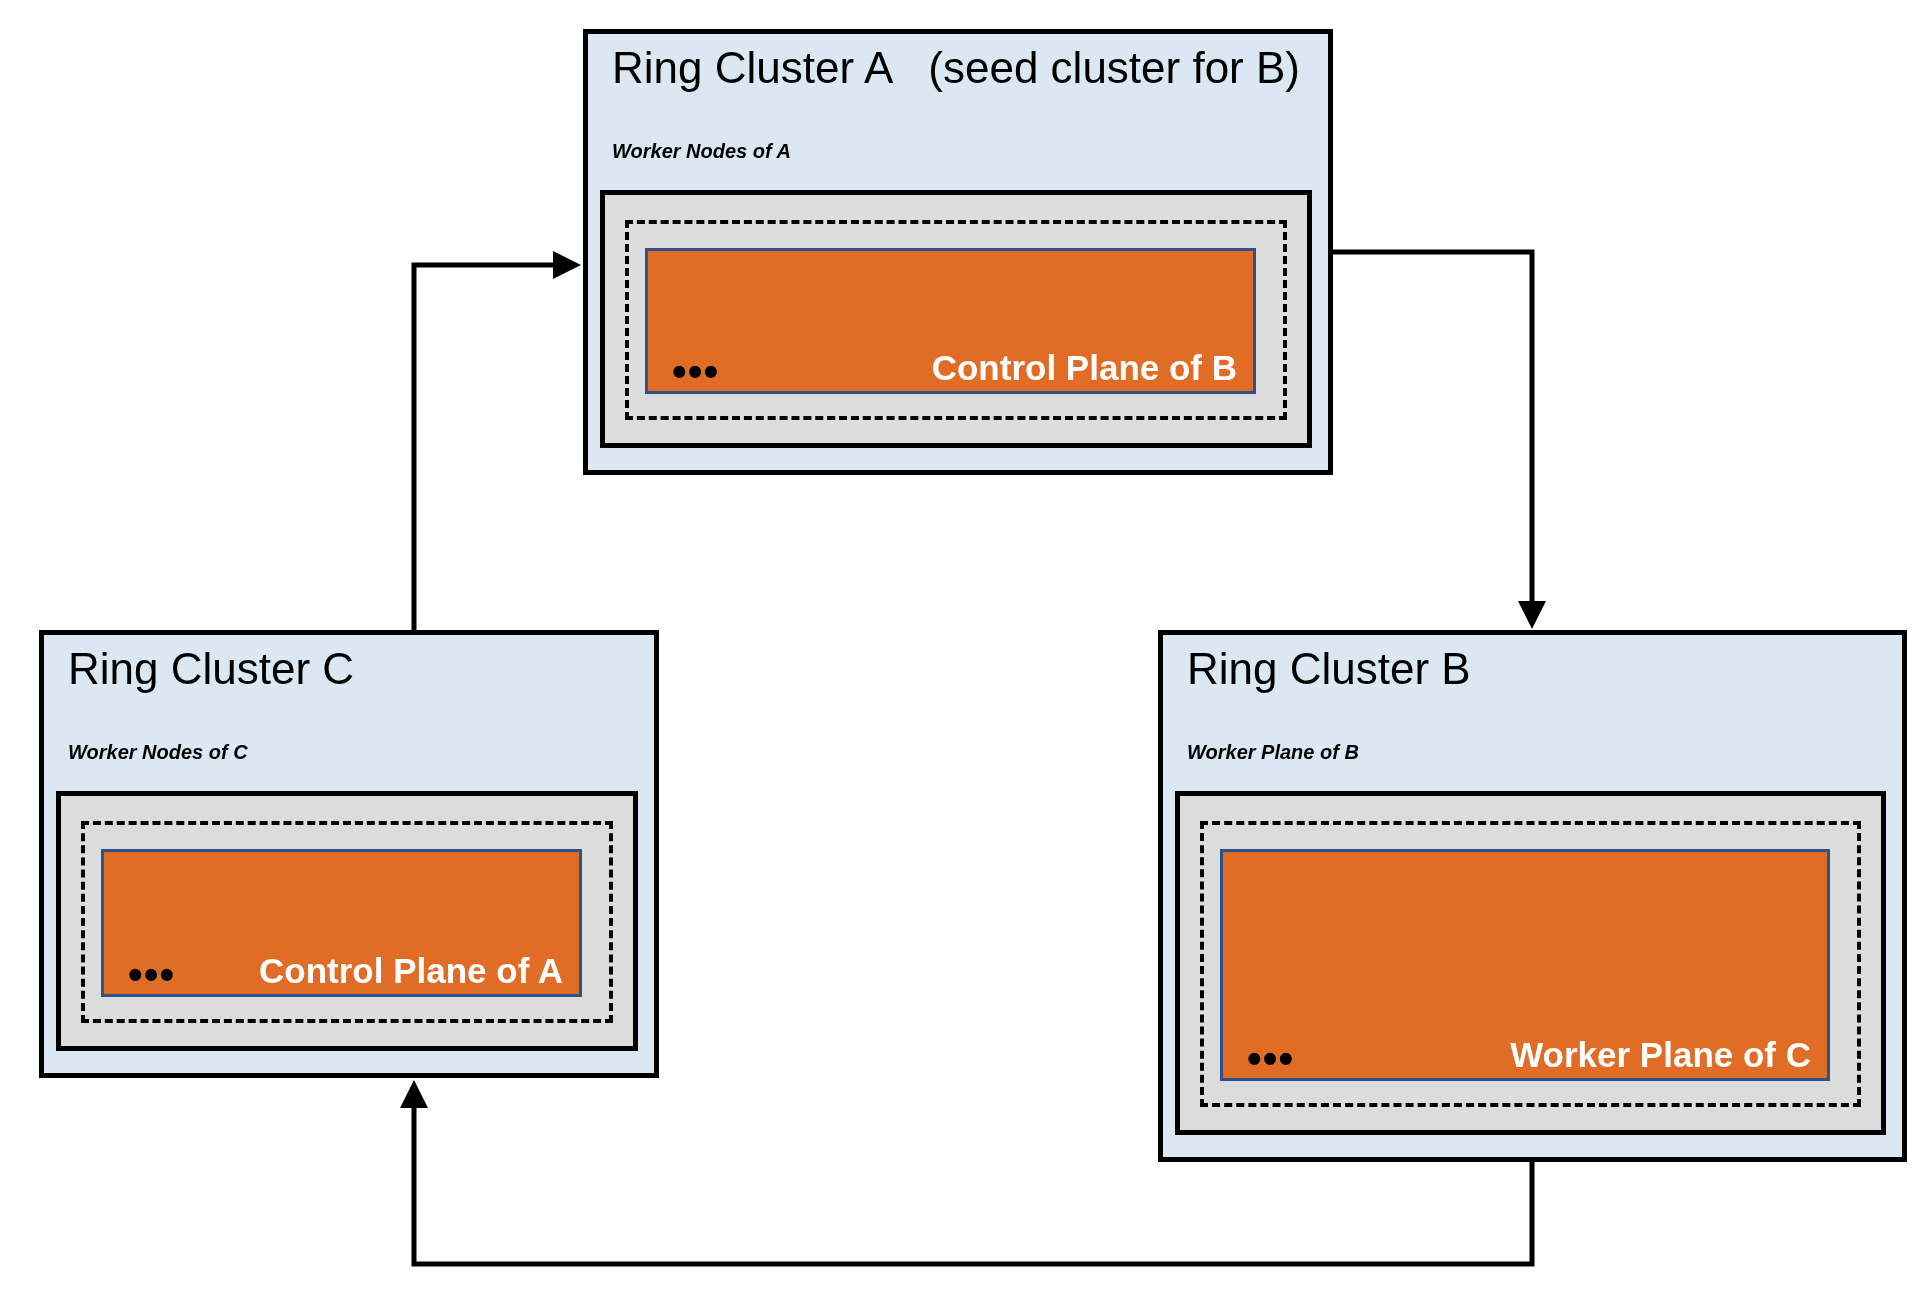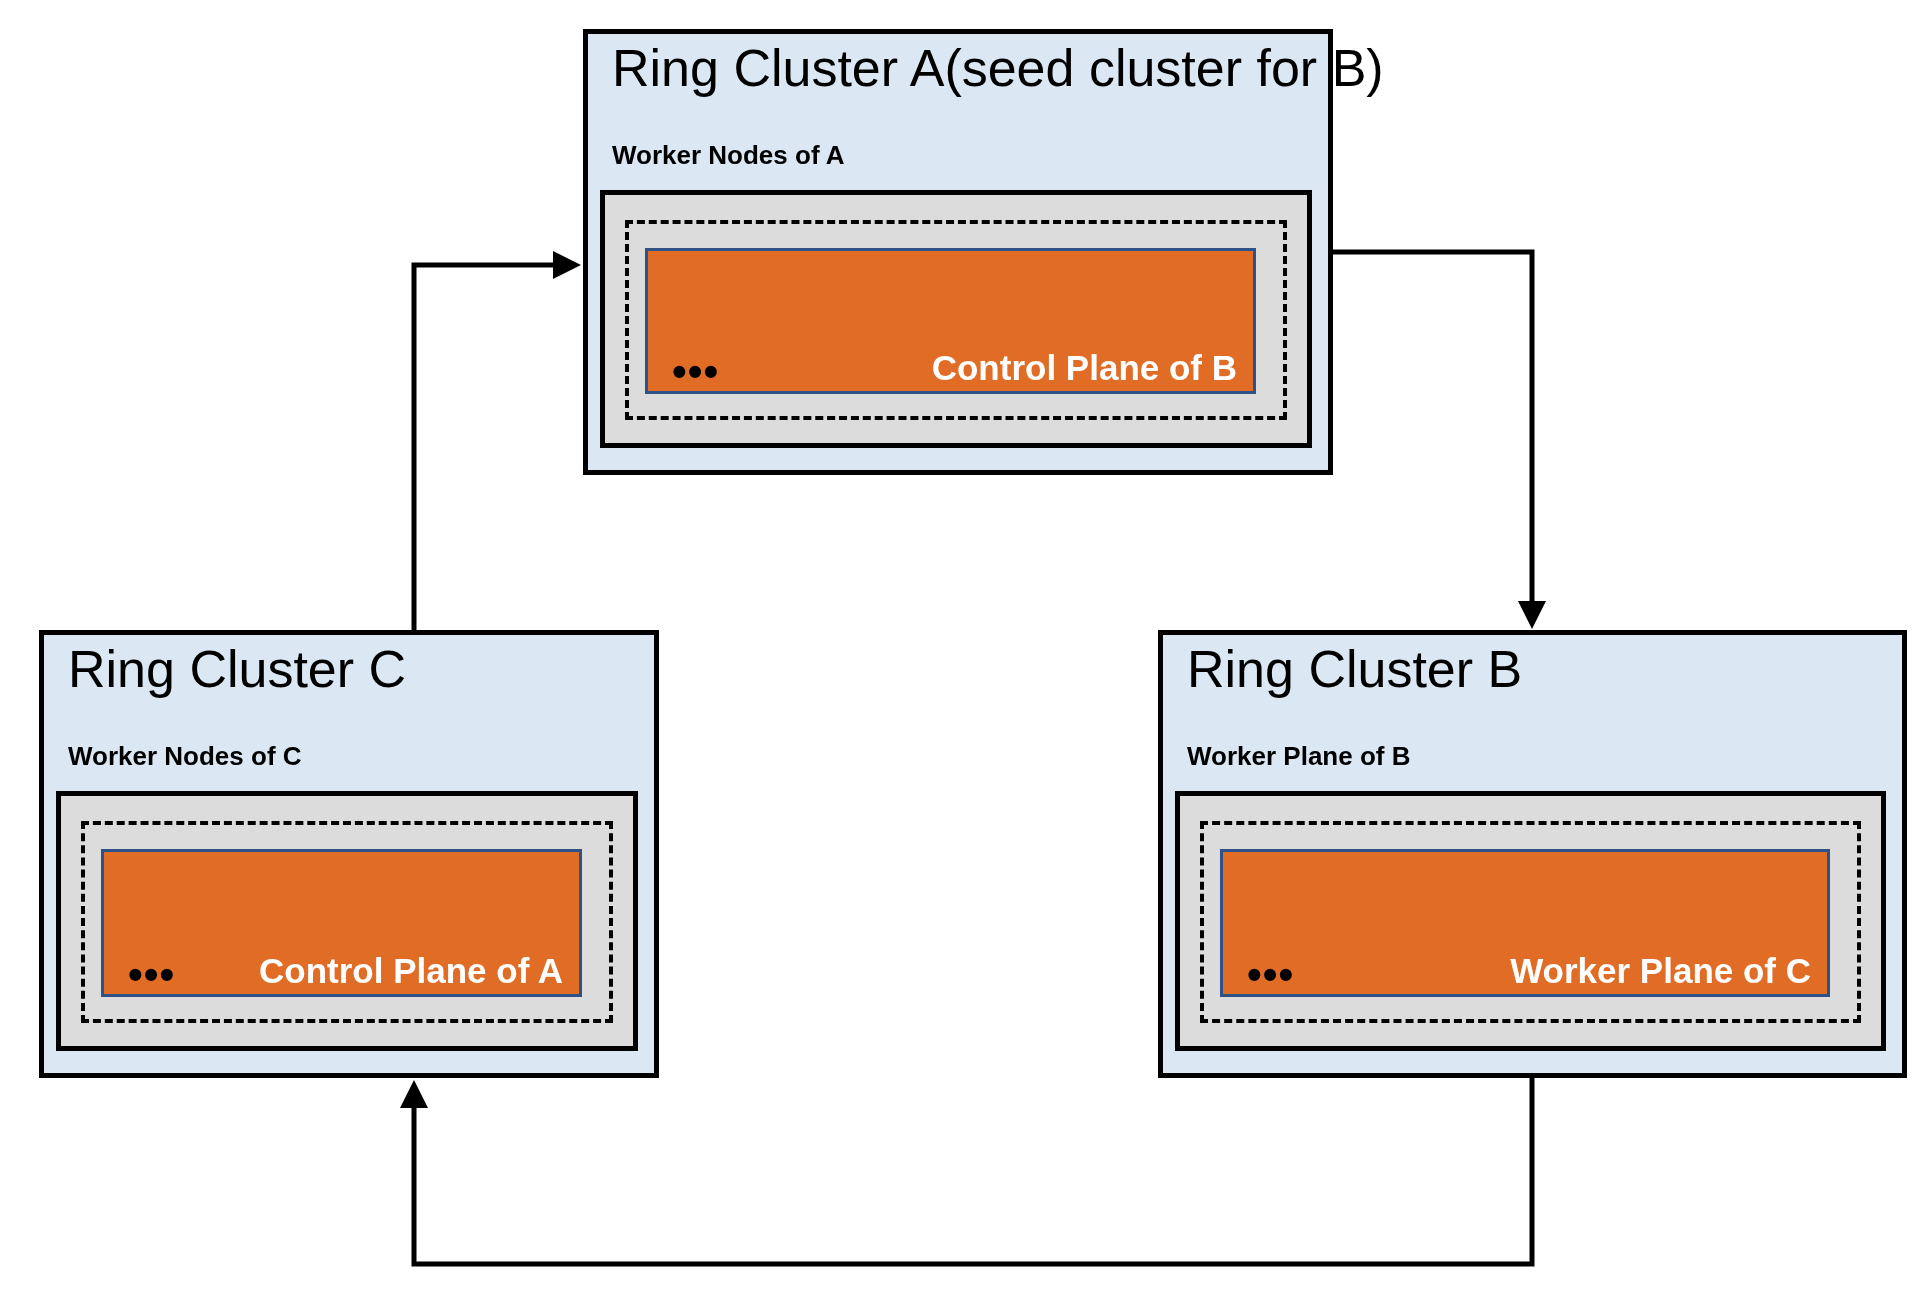--- a/index.html
+++ b/index.html
@@ -23,39 +23,40 @@
     pointer-events: none;
   }
   .cluster {
     position: absolute;
     box-sizing: border-box;
     background: var(--cluster-bg, #dbe7f3);
     border: 5px solid var(--cluster-border, #000);
   }
   .cluster-a { left: 583px; top: 29px;  width: 750px; height: 446px; }
   .cluster-c { left: 39px;  top: 630px; width: 620px; height: 448px; }
-  .cluster-b { left: 1158px;top: 630px; width: 749px; height: 448px; }
+  .cluster-b { left: 1158px;top: 630px; width: 749px; height: 532px; }
 
   .title-row {
     position: absolute;
     left: 24px; right: 28px; top: 8px;
     display: flex;
     justify-content: space-between;
     align-items: center;
-    font-size: 52px;
+    font-size: 44px;
     line-height: 52px;
     color: var(--text, #000);
     white-space: nowrap;
   }
   .worker-label {
     position: absolute;
     left: 24px; top: 106px;
-    font-size: 26px;
+    font-size: 20px;
     font-weight: bold;
     color: var(--text, #000);
+    font-style: italic;
   }
   .node-box {
     position: absolute;
     left: 12px; right: 16px; top: 156px; bottom: 22px;
     background: var(--node-bg, #dcdcdc);
     border: 5px solid #000;
   }
   .dashed-box {
     position: absolute;
     inset: 25px 20px 23px 20px;

